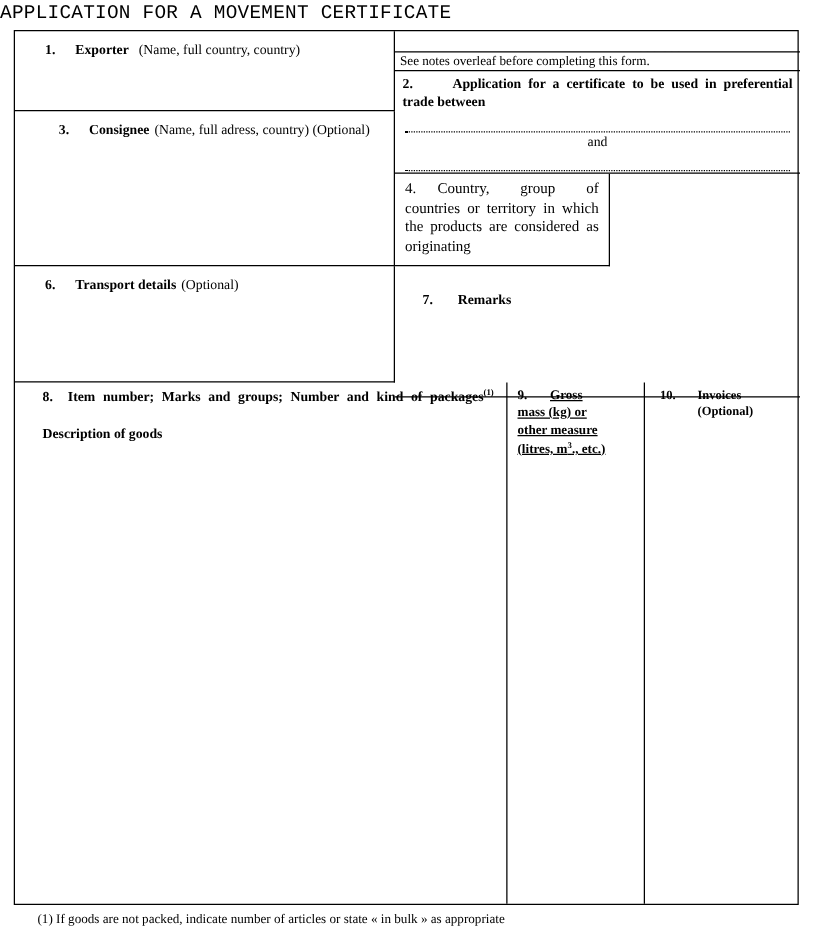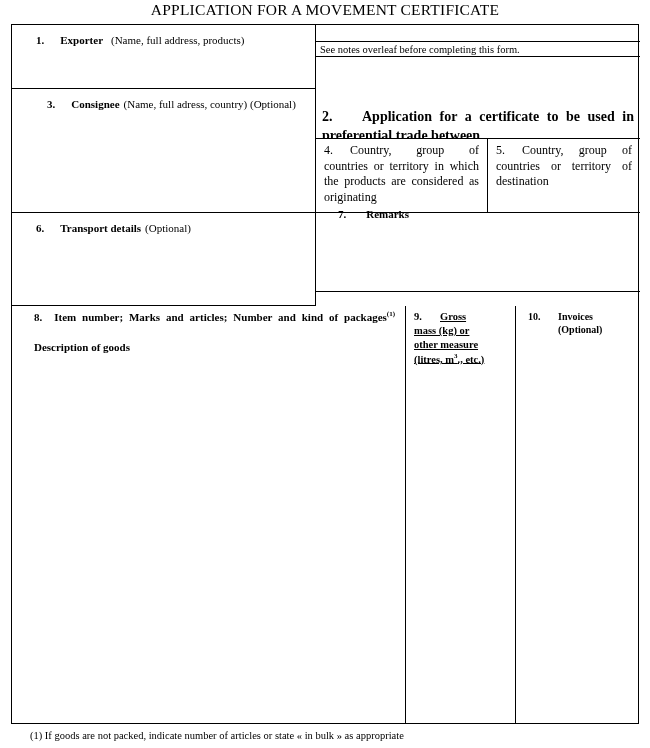--- a/index.html
+++ b/index.html
@@ -21,25 +21,25 @@
     width: 650px;
     height: 748px;
   }
 
   
   .doc-title {
     position: absolute;
     top: 1px;
     left: 0;
     width: 650px;
-    text-align: center;
+    text-align: left;
     font-size: 15.5px;
     letter-spacing: 0.2px;
     font-weight: 400;
-    font-family: Liberation Serif, serif;
+    font-family: Liberation Mono, monospace;
   }
 
   
   .form-frame {
     position: absolute;
     left: 11px;
     top: 24px;
     width: 628px;
     height: 700px;
     border: 1.4px solid #000;
@@ -95,25 +95,24 @@
 
   .notes-row {
     font-size: 10.5px;
     padding: 2px 0 0 4px;
     font-weight: normal;
   }
 
   
   .box2-text {
     font-weight: bold;
-    font-size: 14px;
+    font-size: 11px;
     line-height: 1.35;
     text-align: justify;
     padding: 3px 6px 0 6px;
-    margin-top: 48px;
   }
   .box2-text .lead { display: inline-block; width: 40px; }
 
   .dotted-line {
     margin: 0 8px;
     height: 9px;
     border-bottom: 1.2px dotted #000;
   }
   .and-word {
     text-align: center;
@@ -188,21 +187,21 @@
 <body>
 
 <div class="page">
 
   <div class="doc-title">APPLICATION FOR A MOVEMENT CERTIFICATE</div>
 
   <div class="form-frame">
 
     <div class="cell bd-r bd-b" style="left:0; top:0; width:304px; height:64px;">
       <div class="cell-head box1-label">
-        <span class="num">1.</span><span style="display:inline-block;width:16px;"></span><span class="cap-bold">Exporter</span>&nbsp;&nbsp;<span class="cap-norm">(Name, full address, products)</span>
+        <span class="num">1.</span><span style="display:inline-block;width:16px;"></span><span class="cap-bold">Exporter</span>&nbsp;&nbsp;<span class="cap-norm">(Name, full country, country)</span>
       </div>
     </div>
 
     <div class="cell bd-r bd-b" style="left:0; top:64px; width:304px; height:124px;">
       <div class="cell-head box3-label">
         <span class="num">3.</span><span style="display:inline-block;width:16px;"></span><span class="cap-bold">Consignee</span>&nbsp;<span class="cap-norm">(Name, full adress, country) (Optional)</span>
       </div>
     </div>
 
     <div class="cell bd-r bd-b" style="left:0; top:188px; width:304px; height:93px;">
@@ -230,35 +229,30 @@
       <div class="dotted-line" style="margin-top:7px;"></div>
       <div class="insert-note">(Insert appropriate countries or groups of countries or territories)</div>
     </div>
 
     <div class="cell bd-r bd-b" style="left:304px; top:114px; width:172px; height:74px;">
       <div class="box45-text">
         <span class="lead"><span>4.</span></span><span class="justify-target">Country, group of countries or territory in which the products are considered as originating</span>
       </div>
     </div>
 
-    <div class="cell bd-b" style="left:476px; top:114px; width:152px; height:74px;">
-      <div class="box45-text">
-        <span class="lead"><span>5.</span></span><span>Country, group of countries or territory of destination</span>
-      </div>
-    </div>
-
-    <div class="cell bd-b" style="left:304px; top:174px; width:324px; height:93px;">
+
+    <div class="cell bd-b" style="left:304px; top:200px; width:324px; height:93px;">
       <div class="cell-head box7-label">
         <span class="num">7.</span><span style="display:inline-block;width:20px;"></span><span class="cap-bold">Remarks</span>
       </div>
     </div>
 
     <div class="cell bd-r" style="left:0; top:281px; width:394px; height:417px;">
       <div class="box8-text">
-        <div class="box8-line1"><span class="num">8.</span><span style="display:inline-block;width:12px;"></span><span>Item number; Marks and articles; Number and kind of packages</span><sup>(1)</sup></div>
+        <div class="box8-line1"><span class="num">8.</span><span style="display:inline-block;width:12px;"></span><span>Item number; Marks and groups; Number and kind of packages</span><sup>(1)</sup></div>
         <div>Description of goods</div>
       </div>
     </div>
 
     <div class="cell bd-r" style="left:394px; top:281px; width:110px; height:417px;text-decoration:underline;">
       <div class="box9-text">
         <div><span class="lead"><span>9.</span></span><span>Gross</span></div>
         <div>mass (kg) or</div>
         <div>other measure</div>
         <div><span>(litres, m</span><sup>3</sup><span>., etc.)</span></div>

